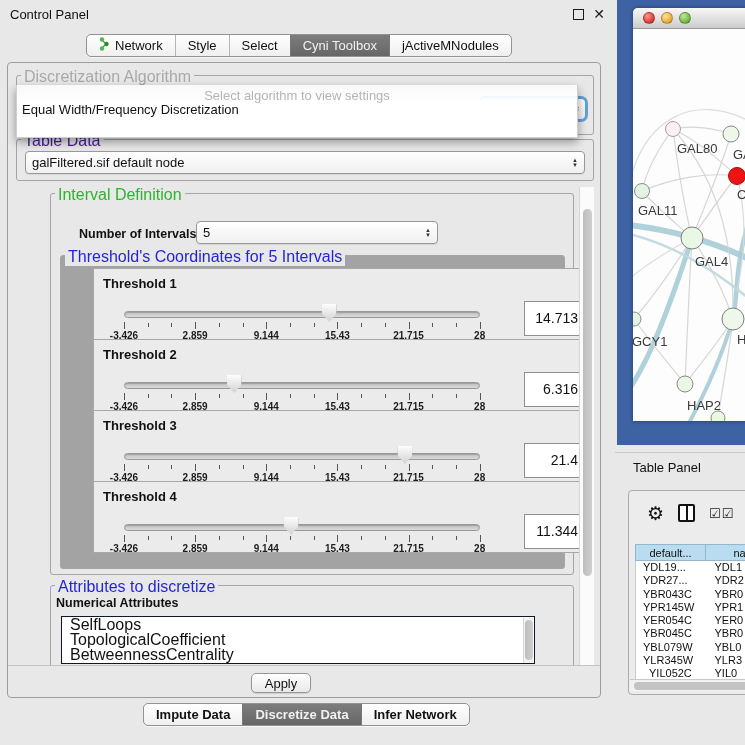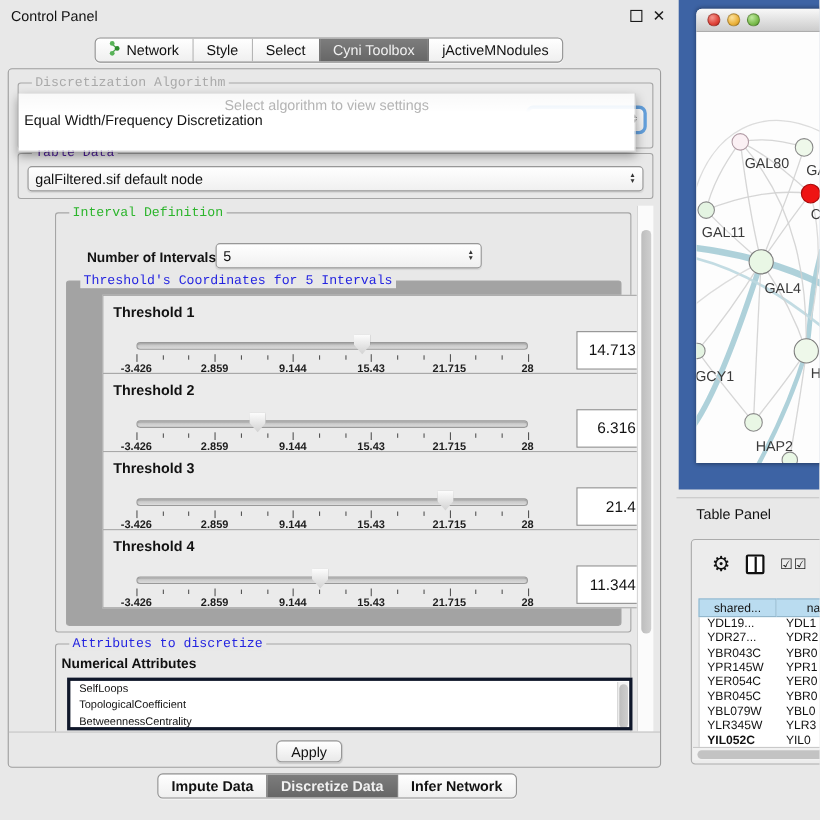--- a/index.html
+++ b/index.html
@@ -25,21 +25,21 @@
   .seg-item:first-child { border-left:none; }
   .seg-item.selected { background:linear-gradient(#7d7d7d,#666666); color:#f1f1f1; border-left:1px solid #777; }
   .seg-item.selected + .seg-item { border-left:1px solid #777; }
   .net-icon { display:inline-block; }
 
   
   .cp-body { position:absolute; left:7px; top:62px; width:594px; height:636px; border:1px solid #9d9d9d; border-radius:4px; background:#e8e8e8; }
 
   
   .group { position:absolute; border:1px solid #a5a5a5; border-radius:3px; }
-  .group > .group-title { position:absolute; top:-8px; left:12px; background:#e8e8e8; padding:0 3px; font-size:12px;font-family:Liberation Mono, monospace; }
+  .group > .group-title { position:absolute; top:-8px; left:4px; background:#e8e8e8; padding:0 3px; font-size:16px; }
   .t-green { color:#2cb52c; }
   .t-blue  { color:#2424e0; }
   .t-dim   { color:#a9a9a9; }
   .t-dark  { color:#4c1d95; }
 
   
   .combo { position:absolute; border:1px solid #989898; border-radius:4px; background:linear-gradient(#ffffff,#f0f0f0); display:flex; align-items:center; font-size:13px; padding:0 6px; box-shadow:0 1px 1px rgba(0,0,0,.08); }
   .combo .combo-value { flex:1; overflow:hidden; white-space:nowrap; }
   .stepper { display:flex; flex-direction:column; align-items:center; line-height:5px; font-size:6px; color:#333; padding-left:6px; }
 
@@ -64,21 +64,21 @@
   .track { position:absolute; left:0; top:12px; width:100%; height:7px; border-radius:4px; background:linear-gradient(#c0c0c0,#dadada); border:1px solid #999; box-shadow:inset 0 1px 1px rgba(0,0,0,.18); }
   .thumb { position:absolute; top:5px; width:15px; height:18px; transform:translateX(-50%); background:linear-gradient(#fdfdfd,#d2d2d2); clip-path:polygon(0 0,100% 0,100% 52%,50% 100%,0 52%); filter:drop-shadow(0 0 1px #6c6c6c); }
   .ticks { position:absolute; left:0; top:22px; width:100%; height:9px; }
   .tick { position:absolute; top:2px; width:1px; height:4px; background:#555; }
   .tick.major { height:7px; top:1px; }
   .tick-labels { position:absolute; left:0; top:31px; width:100%; height:12px; }
   .tick-label { position:absolute; transform:translateX(-50%); font-size:10px; font-weight:bold; color:#1c1c1c; white-space:nowrap; }
   .value-box { margin-left:44px; width:63px; height:35px; border:1px solid #8e8e8e; background:#fff; font-size:14px; display:flex; align-items:center; justify-content:flex-end; padding-right:7px; }
 
   
-  #attr-list { position:absolute; left:10px; top:30px; width:514px; height:48px; background:#fff; border:3px solid #0f172a; overflow:hidden; font-size:10px; }
+  #attr-list { position:absolute; left:10px; top:30px; width:474px; height:48px; background:#fff; border:1px solid #0f172a; overflow:hidden; font-size:16px; }
   #attr-list .attr-item { padding:0 8px; height:15px; line-height:15px; white-space:nowrap; }
   #attr-list-scroll { position:absolute; right:1px; top:1px; width:10px; height:46px; background:#f3f3f3; }
   #attr-list-scroll .vscroll-thumb { left:1px; width:8px; top:2px; height:40px; }
 
   
   .mac-button { position:absolute; border:1px solid #979797; border-radius:5px; background:linear-gradient(#ffffff,#e9e9e9); font-size:13px; display:flex; align-items:center; justify-content:center; box-shadow:0 1px 1px rgba(0,0,0,.12); }
 
   
   #network-window { position:absolute; left:617px; top:0; width:128px; height:445px; background:#3d63a4; }
   #inner-window { position:absolute; left:16px; top:8px; width:130px; height:413px; background:#fff; border-radius:5px 5px 0 0; box-shadow:0 0 4px rgba(0,0,0,.4); overflow:hidden; }
@@ -432,21 +432,21 @@
 </div>
 
 <div id="table-container">
   <div id="table-toolbar">
     <span class="gear-glyph">⚙</span>
     <span class="split-glyph"></span>
     <span class="check-glyphs">☑☑</span>
   </div>
   <div id="data-table">
     <div class="tbl-header">
-      <div class="hcell" style="width:71px;">shared...</div>
+      <div class="hcell" style="width:71px;">default...</div>
       <div class="hcell" style="width:68px;">na</div>
     </div>
     <div class="tbl-body" id="tbl-body">
   <div class="tbl-row">
     <div class="cell" style="width:71px; padding-left:7px;">YDL19...</div>
     <div class="cell" style="width:68px; padding-left:8px;">YDL1</div>
   </div>
 
   <div class="tbl-row">
     <div class="cell" style="width:71px; padding-left:7px;">YDR27...</div>
@@ -477,21 +477,21 @@
     <div class="cell" style="width:71px; padding-left:7px;">YBL079W</div>
     <div class="cell" style="width:68px; padding-left:8px;">YBL0</div>
   </div>
 
   <div class="tbl-row">
     <div class="cell" style="width:71px; padding-left:7px;">YLR345W</div>
     <div class="cell" style="width:68px; padding-left:8px;">YLR3</div>
   </div>
 
   <div class="tbl-row">
-    <div class="cell" style="width:71px; padding-left:7px;font-weight:bold;">YIL052C</div>
+    <div class="cell" style="width:71px; padding-left:13px;">YIL052C</div>
     <div class="cell" style="width:68px; padding-left:8px;">YIL0</div>
   </div>
 </div>
   </div>
   <div class="hscrollbar" style="top:188px;">
     <div class="hscroll-thumb"></div>
   </div>
 </div>
 
 </body></html>

